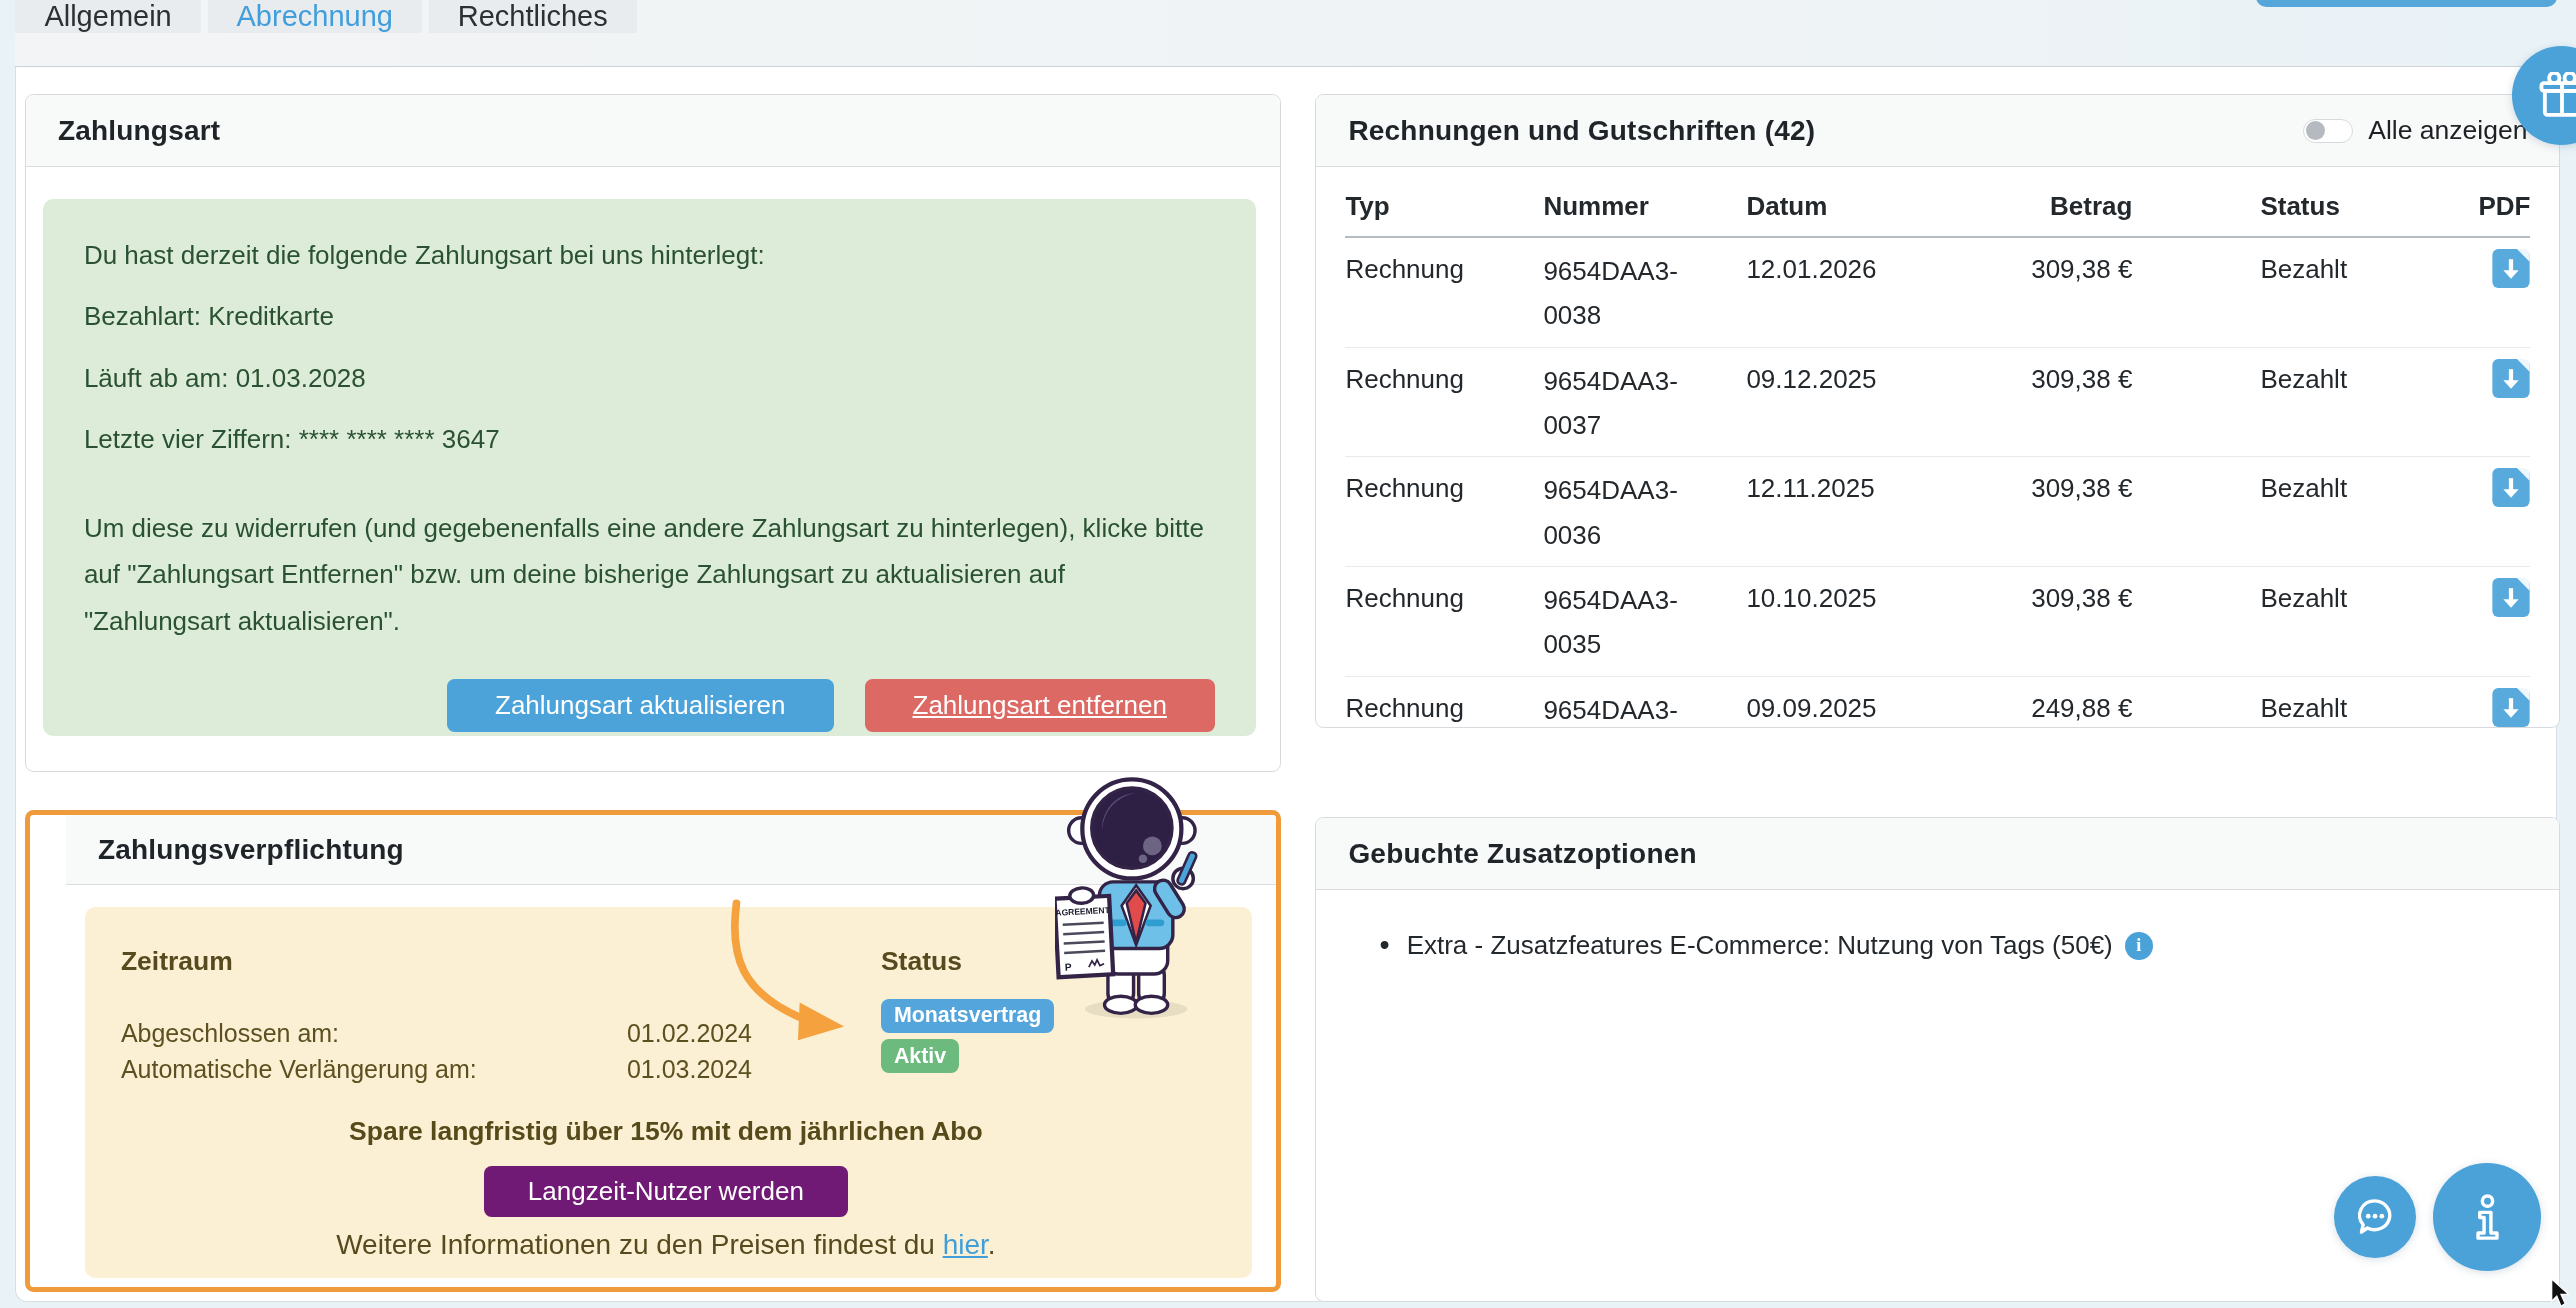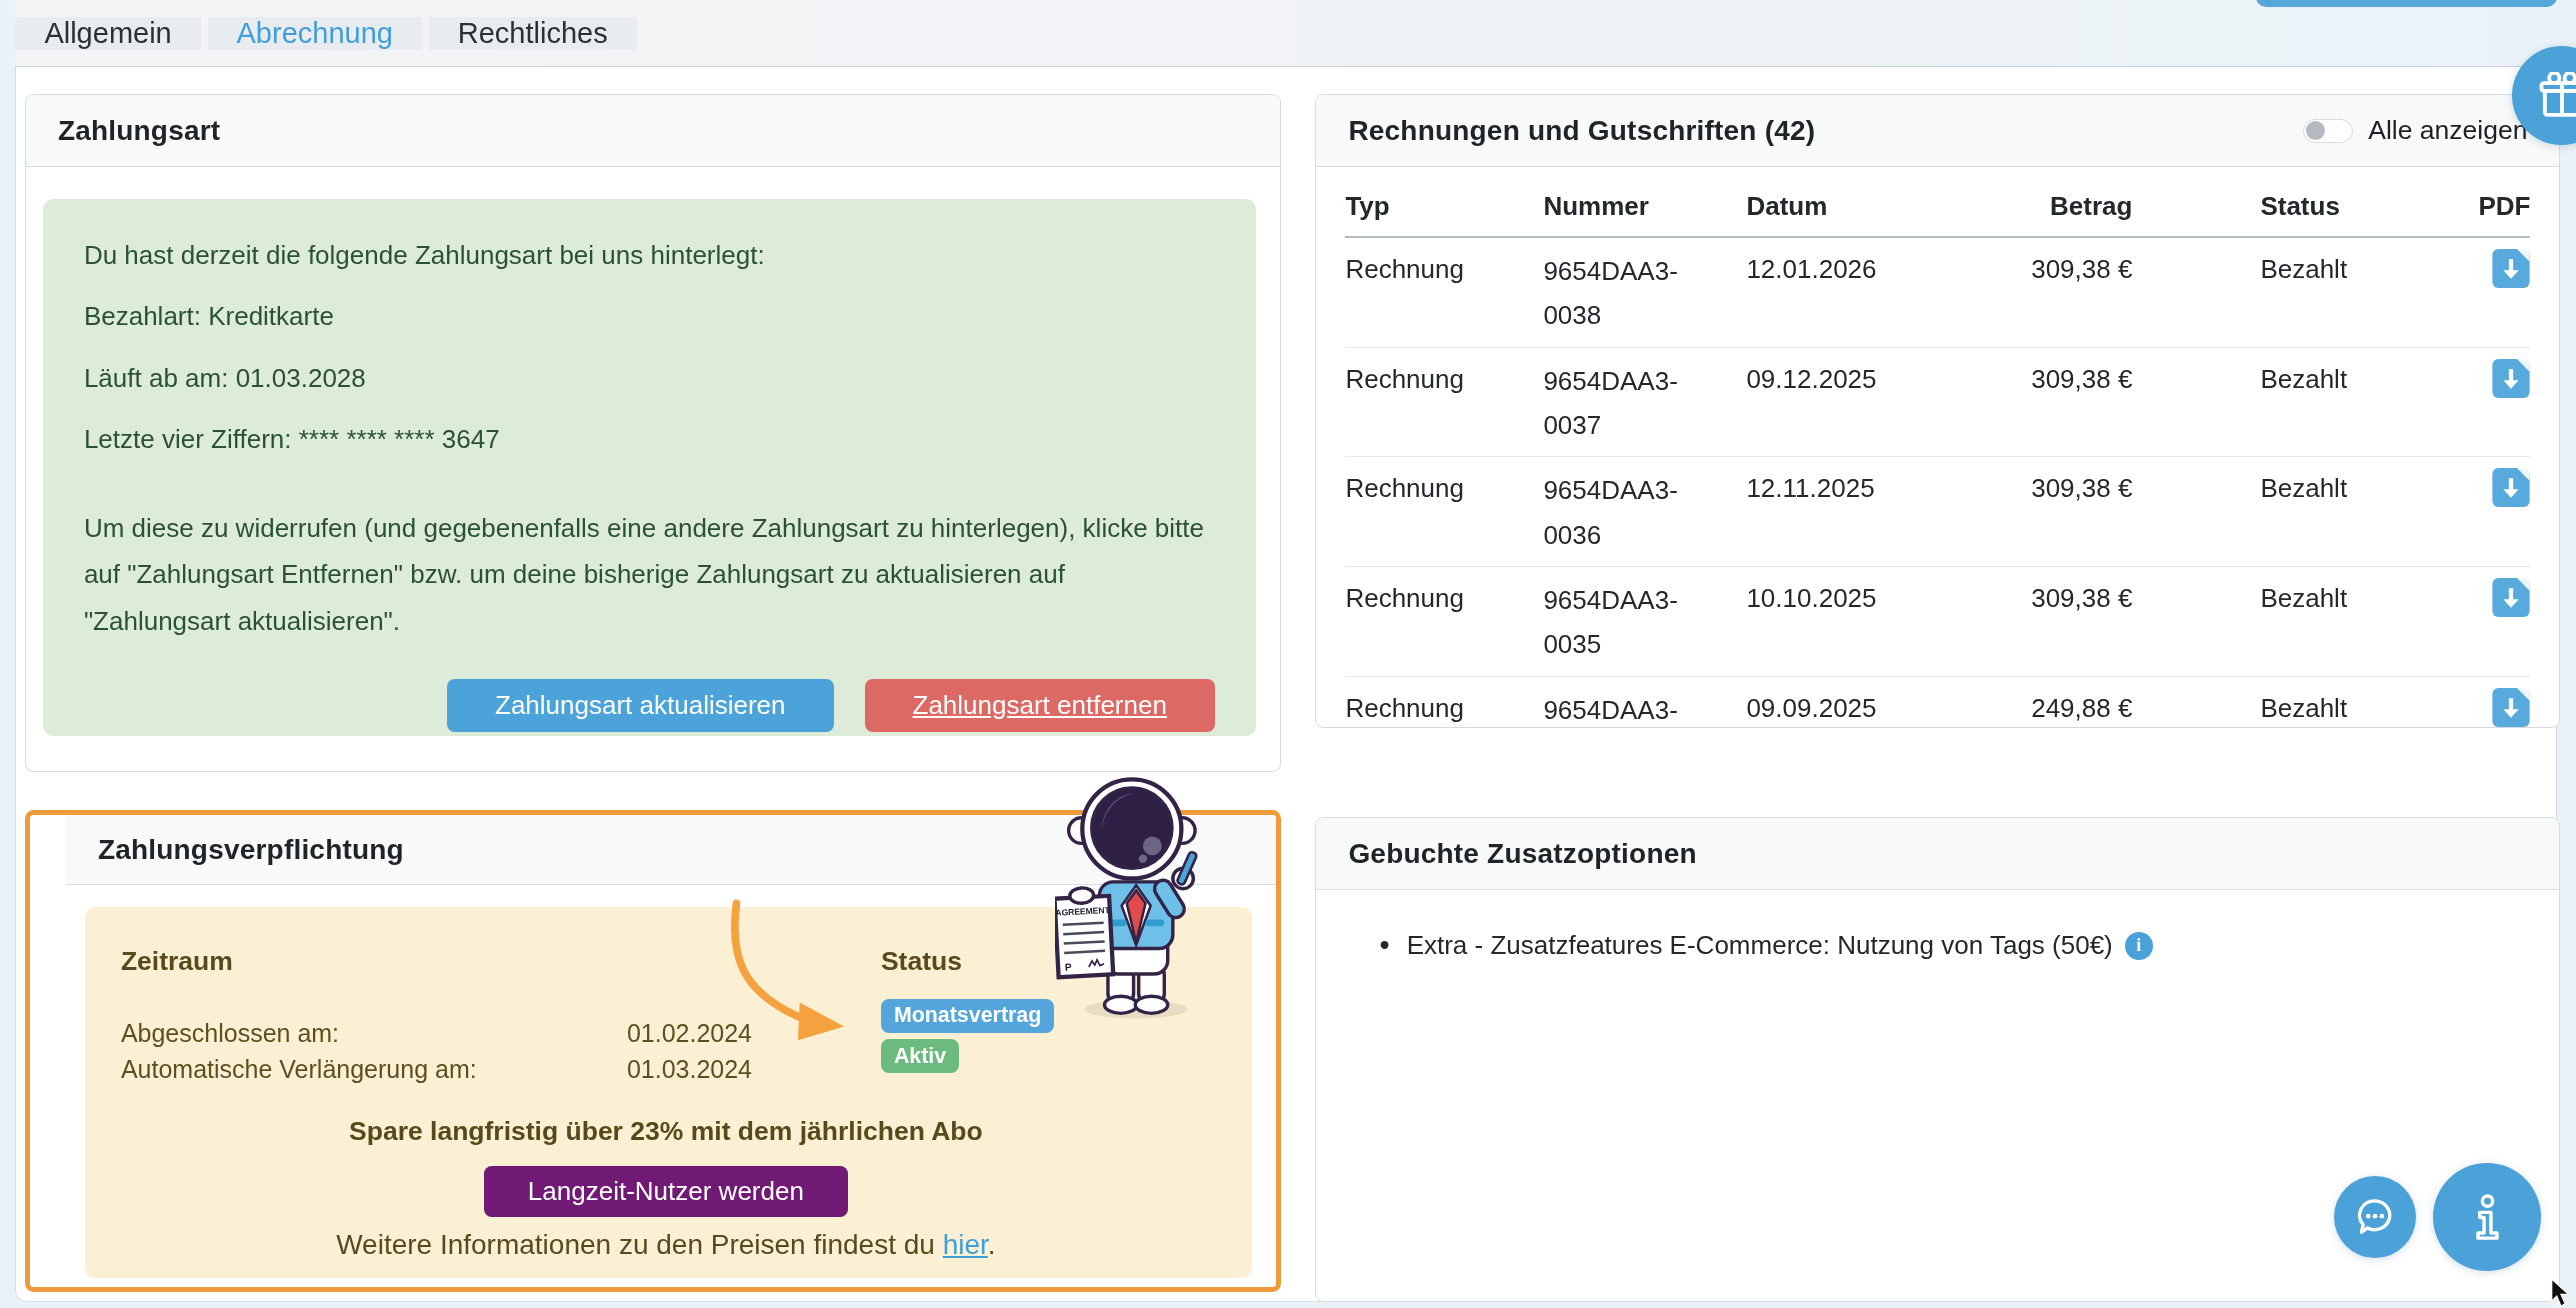--- a/index.html
+++ b/index.html
@@ -3,21 +3,21 @@
 <meta charset="utf-8">
 <style>
   * { margin:0; padding:0; box-sizing:border-box; }
   html,body { width:2576px; height:1308px; overflow:hidden;
     font-family:"Liberation Sans","DejaVu Sans",sans-serif; color:#23282d;
     background:#e9f2f7; }
 
   
   .tabbar { position:absolute; left:15.4px; top:0; width:2542px; height:67px;
     background:linear-gradient(90deg,#f2f4f5 0%,#f0f3f5 60%,#e9f2f7 100%);
-    border-bottom:1.7px solid #ccd2d7; display:flex; align-items:center; }
+    border-bottom:1.7px solid #ccd2d7; display:flex; align-items:flex-start; }
   .tab { display:flex; align-items:center; padding:0 29px; margin-right:6.8px;
     background:#e9ecee; font-size:29px; color:#2b3035; cursor:pointer; }
   .tab.active { color:#3f9edb; }
 
   
   .top-action { position:absolute; left:2256px; top:-36px; width:301px; height:43px;
     background:#54a7d8; border-radius:10.2px; }
 
   
   .card { position:absolute; left:15.4px; top:67px; width:2542px; height:1235px;
@@ -173,21 +173,21 @@
           </div>
         </div>
         <div class="ob-right">
           <div class="ob-h">Status</div>
           <div class="badges">
             <span class="badge badge-0">Monatsvertrag</span>
             <span class="badge badge-1">Aktiv</span>
           </div>
         </div>
       </div>
-      <div class="promo">Spare langfristig über 23% mit dem jährlichen Abo</div>
+      <div class="promo">Spare langfristig über 15% mit dem jährlichen Abo</div>
       <div class="cta-wrap">
         <button class="btn btn-green">Langzeit-Nutzer werden</button>
       </div>
       <div class="info-line"><span>Weitere Informationen zu den Preisen findest du </span><a href="#">hier</a><span>.</span></div>
     </div>
   </section>
 
   <section class="panel panel-invoices">
     <div class="panel-header inv-header">
       <span class="panel-title">Rechnungen und Gutschriften (42)</span>

